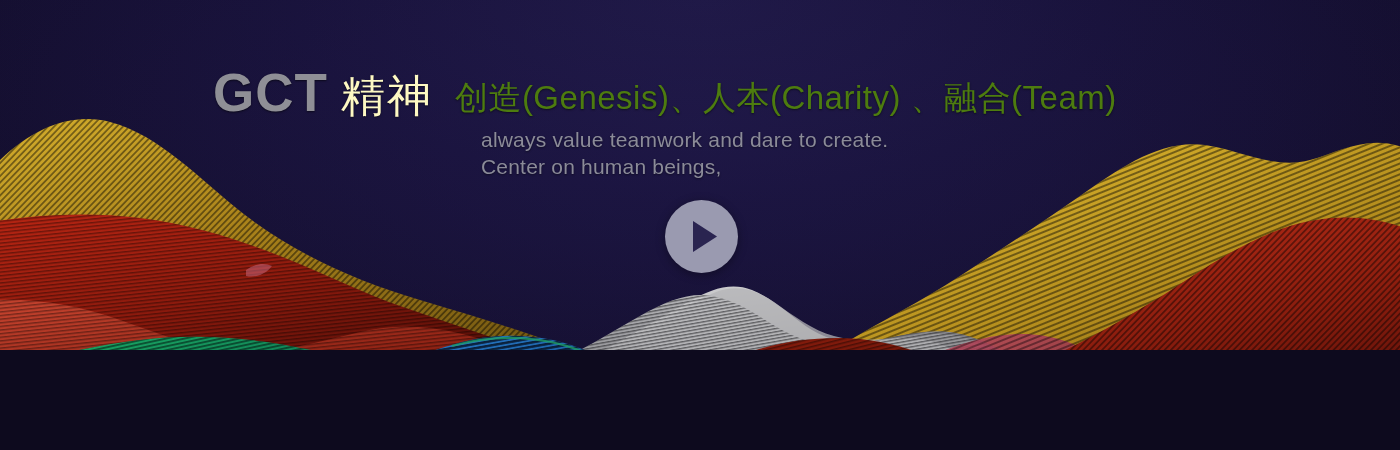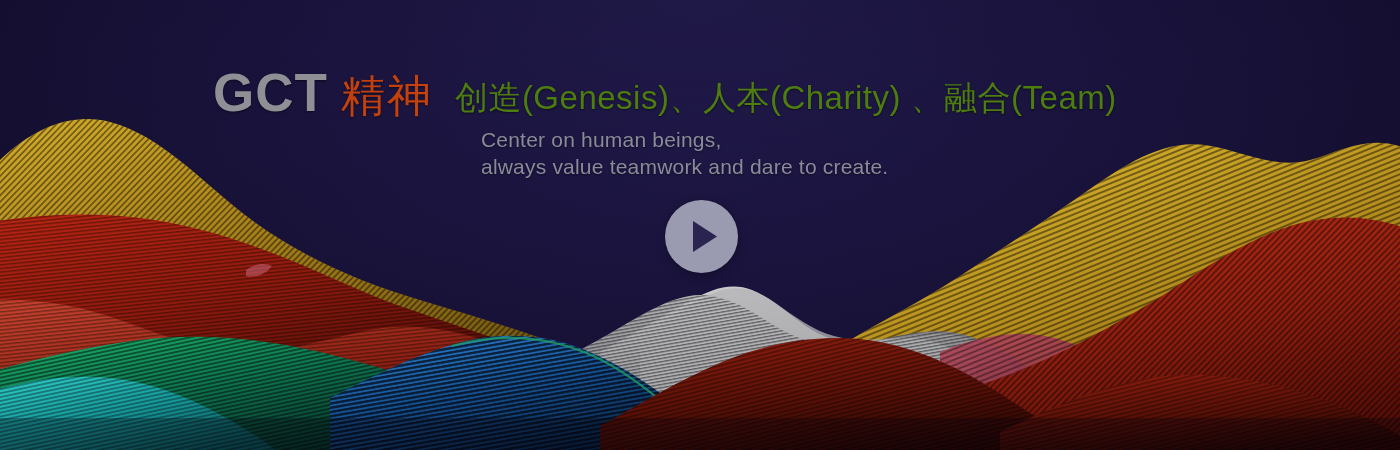--- a/index.html
+++ b/index.html
@@ -8,21 +8,21 @@
     padding: 0;
     background: #0d0a1e;
   }
   body {
     font-family: "Liberation Sans", "DejaVu Sans", sans-serif;
   }
 
   .banner {
     position: relative;
     width: 1400px;
-    height: 450px;
+    height: 350px;
     overflow: hidden;
     background: #161030;
     user-select: none;
   }
 
   
   .sky {
     position: absolute;
     inset: 0;
     background:
@@ -68,21 +68,21 @@
     font-size: 53px;
     font-weight: bold;
     letter-spacing: 1px;
     color: #8f8f96;
     line-height: 1;
     text-shadow: 0 1px 2px rgba(0,0,0,0.55);
   }
   .logo-cn {
     margin-left: 13px;
     font-size: 44px;
-    color: #c2410c;
+    color: #fef9c3;
     line-height: 1;
     letter-spacing: 2px;
     text-shadow: 0 1px 2px rgba(0,0,0,0.5);
   }
   .headline-main {
     margin-left: 22px;
     font-size: 33px;
     color: #4d7c0f;
     line-height: 1;
     letter-spacing: 0.5px;
@@ -326,22 +326,22 @@
 
   <div class="content">
 
     <div class="headline-row">
       <span class="logo-gct">GCT</span>
       <span class="logo-cn">精神</span>
       <span class="headline-main">创造(Genesis)、人本(Charity) 、融合(Team)</span>
     </div>
 
     <div class="subtitle">
+      <div>always value teamwork and dare to create.</div>
       <div>Center on human beings,</div>
-      <div>always value teamwork and dare to create.</div>
     </div>
 
     <div class="play-button" title="Play">
       <svg viewBox="0 0 73 73" xmlns="http://www.w3.org/2000/svg">
         <path d="M 28,21 L 52,36.5 L 28,52 Z" fill="#2a2450"></path>
       </svg>
     </div>
 
   </div>
 </div>

